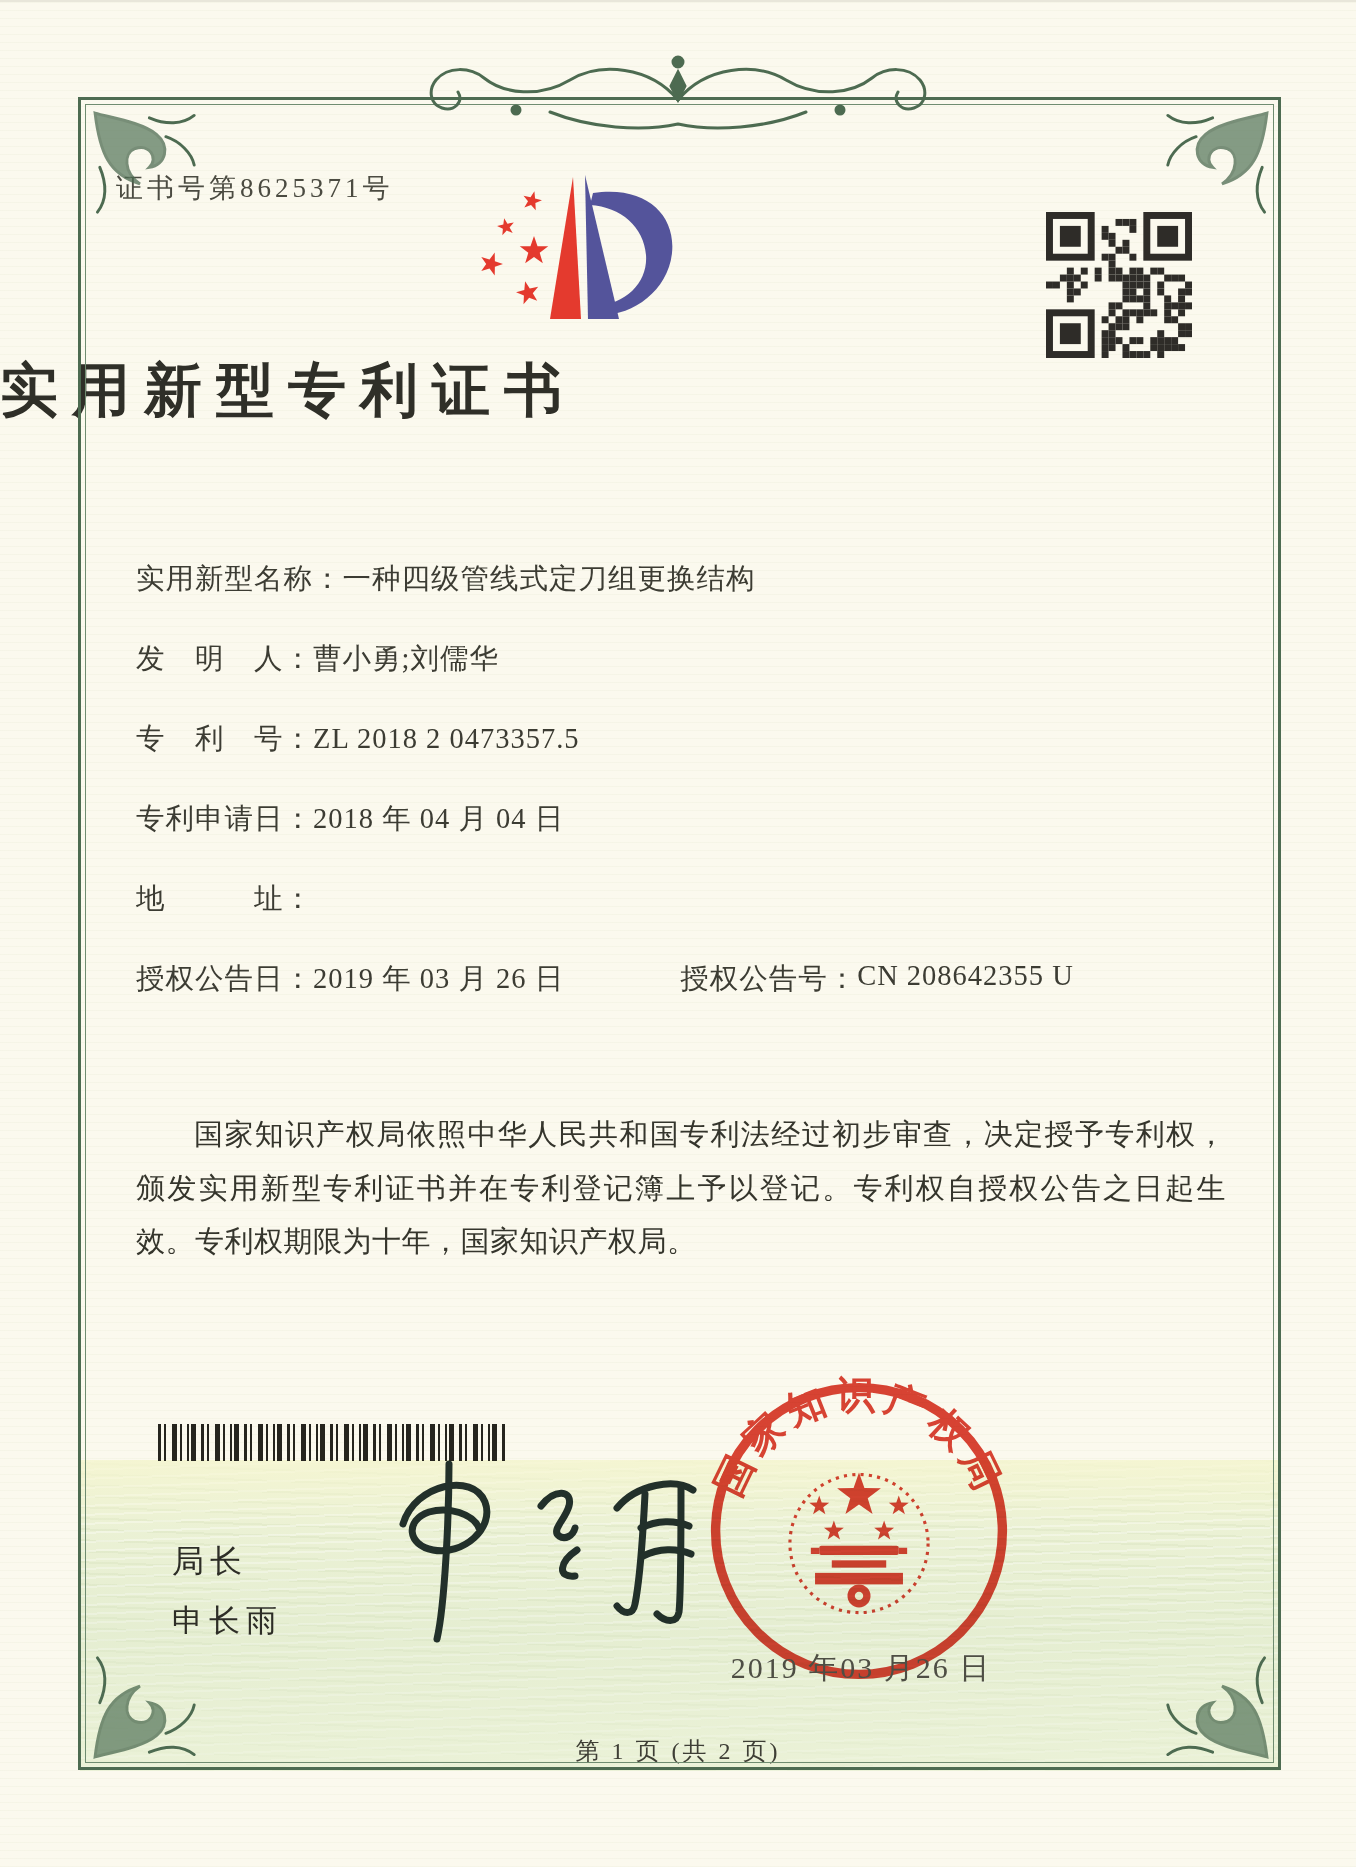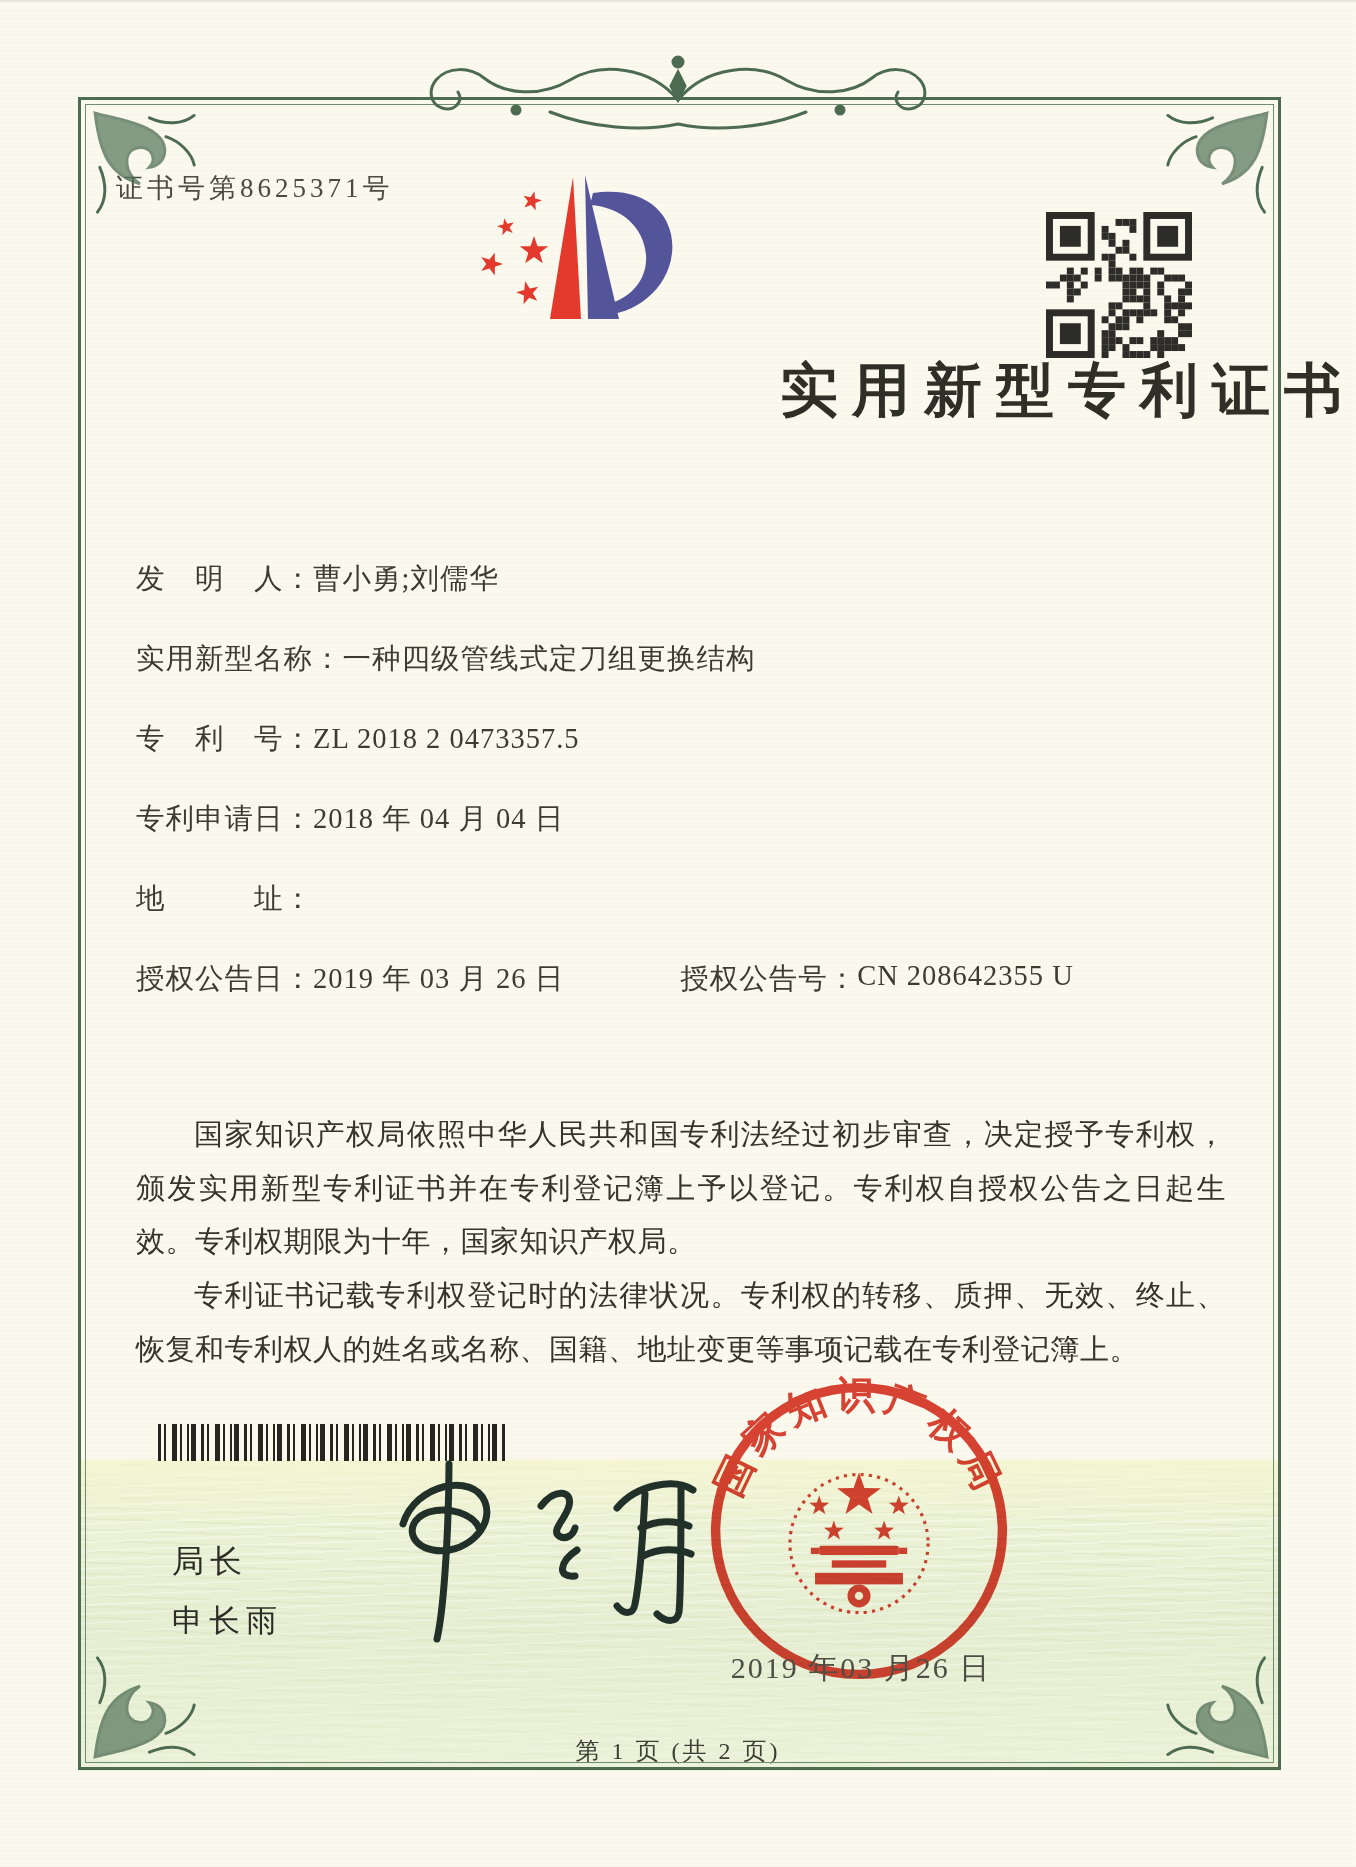--- a/index.html
+++ b/index.html
@@ -39,21 +39,21 @@
 
   .cert-no {
     position:absolute; left:116px; top:168px; z-index:2;
     font-size:27px; color:#4b4b41; letter-spacing:4px;
   }
   .logo { position:absolute; left:468px; top:165px; width:228px; height:170px; z-index:2; }
   .qr   { position:absolute; left:1046px; top:210px; width:146px; height:146px; z-index:2; }
 
   .title {
     position:absolute; left:0; top:350px; width:100%; z-index:2;
-    text-align:right; font-size:58px; font-weight:bold;
+    text-align:left; font-size:58px; font-weight:bold;
     letter-spacing:14px; color:#2f2f28;
   }
 
   .fields { position:absolute; left:136px; top:558px; width:1095px; z-index:2; }
   .frow { display:flex; align-items:baseline; height:34px; margin-bottom:46px;
           font-size:28.5px; color:#3c3c33; letter-spacing:1px; }
   .flabel { white-space:pre; }
   .fvalue { white-space:pre; }
   .fpair2 { margin-left:116px; display:flex; }
 
@@ -301,26 +301,26 @@
         <rect x="78" y="120" width="6" height="6"></rect>
         <rect x="84" y="120" width="6" height="6"></rect>
         <rect x="96" y="120" width="6" height="6"></rect>
       </g>
   </svg>
 
   <div class="title">实用新型专利证书</div>
 
   <div class="fields">
     <div class="frow">
+      <span class="flabel">实用新型名称：</span>
+      <span class="fvalue">一种四级管线式定刀组更换结构</span>
+    </div>
+    <div class="frow">
       <span class="flabel">发　明　人：</span>
       <span class="fvalue">曹小勇;刘儒华</span>
-    </div>
-    <div class="frow">
-      <span class="flabel">实用新型名称：</span>
-      <span class="fvalue">一种四级管线式定刀组更换结构</span>
     </div>
     <div class="frow">
       <span class="flabel">专　利　号：</span>
       <span class="fvalue">ZL 2018 2 0473357.5</span>
     </div>
     <div class="frow">
       <span class="flabel">专利申请日：</span>
       <span class="fvalue">2018 年 04 月 04 日</span>
     </div>
     <div class="frow">
@@ -331,21 +331,20 @@
       <span class="fvalue">2019 年 03 月 26 日</span>
       <span class="fpair2">
         <span class="flabel">授权公告号：</span>
         <span class="fvalue">CN 208642355 U</span>
       </span>
     </div>
   </div>
 
   <div class="paras">
     <p>国家知识产权局依照中华人民共和国专利法经过初步审查，决定授予专利权，颁发实用新型专利证书并在专利登记簿上予以登记。专利权自授权公告之日起生效。专利权期限为十年，国家知识产权局。</p>
-    <p>专利证书记载专利权登记时的法律状况。专利权的转移、质押、无效、终止、恢复和专利权人的姓名或名称、国籍、地址变更等事项记载在专利登记簿上。</p>
   </div>
 
   <div class="barcode"></div>
 
   <div class="director-title">局长</div>
   <div class="director-name">申长雨</div>
 
   <svg class="signature" viewBox="0 0 370 218">
     <g stroke="#22302a" stroke-width="7" fill="none" stroke-linecap="round" stroke-linejoin="round">
       <path d="M58 70 C70 30 128 18 140 48 C150 74 118 102 88 96 C62 91 60 66 84 58 C104 52 128 60 134 74"></path>

